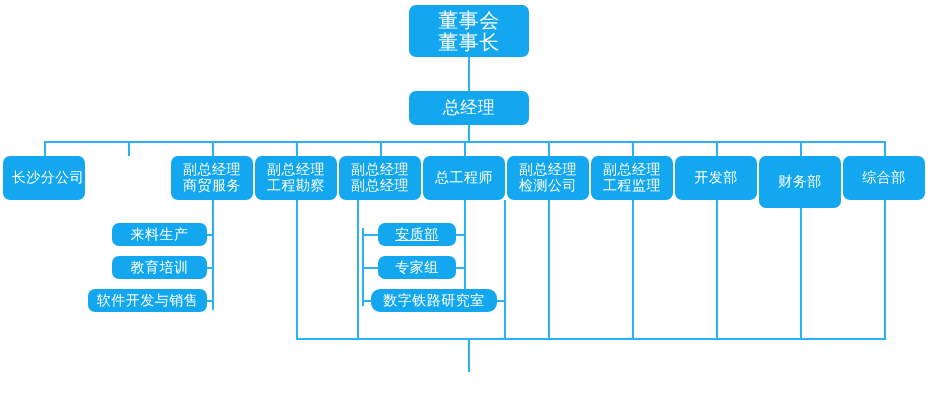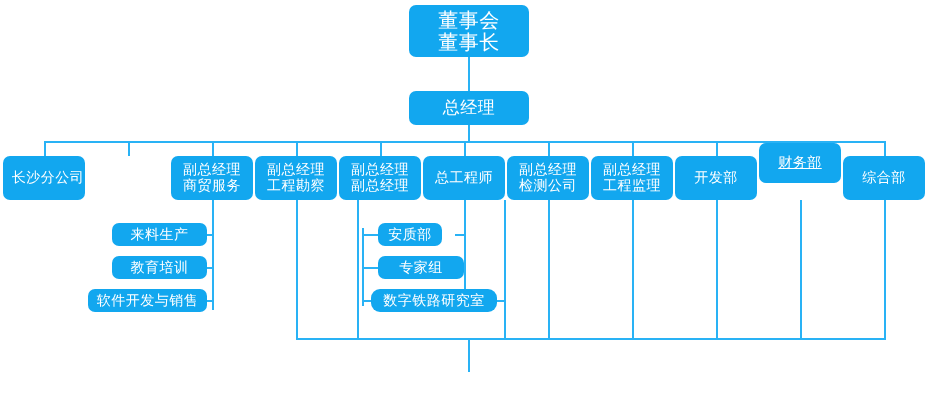--- a/index.html
+++ b/index.html
@@ -102,21 +102,21 @@
     <span class="ln">副总经理</span>
     <span class="ln">检测公司</span>
   </div>
   <div class="node n-dept" style="left:591px; top:156px; width:82px; height:44px;">
     <span class="ln">副总经理</span>
     <span class="ln">工程监理</span>
   </div>
   <div class="node n-dept" style="left:675px; top:156px; width:82px; height:44px;">
     <span class="ln">开发部</span>
   </div>
-  <div class="node n-dept" style="left:759px; top:143px; width:82px; height:40px;text-decoration:underline;">
+  <div class="node n-dept" style="left:759px; top:156px; width:82px; height:52px;">
     <span class="ln">财务部</span>
   </div>
   <div class="node n-dept" style="left:843px; top:156px; width:82px; height:44px;">
     <span class="ln">综合部</span>
   </div>
 
   <div class="line vline" style="left:212px; top:200px; height:110px;"></div>
 
   <div class="line hline" style="left:205px; top:234px; width:9px;"></div>
   <div class="line hline" style="left:205px; top:267px; width:9px;"></div>
@@ -137,24 +137,24 @@
   <div class="line hline" style="left:455px; top:234px; width:11px;"></div>
   <div class="line hline" style="left:455px; top:267px; width:11px;"></div>
   <div class="line hline" style="left:495px; top:300px; width:11px;"></div>
   <div class="line vline" style="left:504px; top:300px; height:5px;"></div>
 
   <div class="line vline" style="left:362px; top:228px; height:78px;"></div>
   <div class="line hline" style="left:362px; top:234px; width:18px;"></div>
   <div class="line hline" style="left:362px; top:267px; width:18px;"></div>
   <div class="line hline" style="left:362px; top:300px; width:11px;"></div>
 
-  <div class="node n-sub" style="left:378px; top:223px; width:64px; height:23px;">
+  <div class="node n-sub" style="left:378px; top:223px; width:78px; height:23px;text-decoration:underline;">
     <span class="ln">安质部</span>
   </div>
-  <div class="node n-sub" style="left:378px; top:256px; width:86px; height:23px;">
+  <div class="node n-sub" style="left:378px; top:256px; width:78px; height:23px;">
     <span class="ln">专家组</span>
   </div>
   <div class="node n-sub" style="left:371px; top:289px; width:126px; height:23px;border-radius:9px;">
     <span class="ln">数字铁路研究室</span>
   </div>
 
   <div class="line vline" style="left:296px; top:200px; height:139px;"></div>
   <div class="line vline" style="left:357px; top:200px; height:139px;"></div>
   <div class="line vline" style="left:504px; top:200px; height:139px;"></div>
   <div class="line vline" style="left:548px; top:200px; height:139px;"></div>

